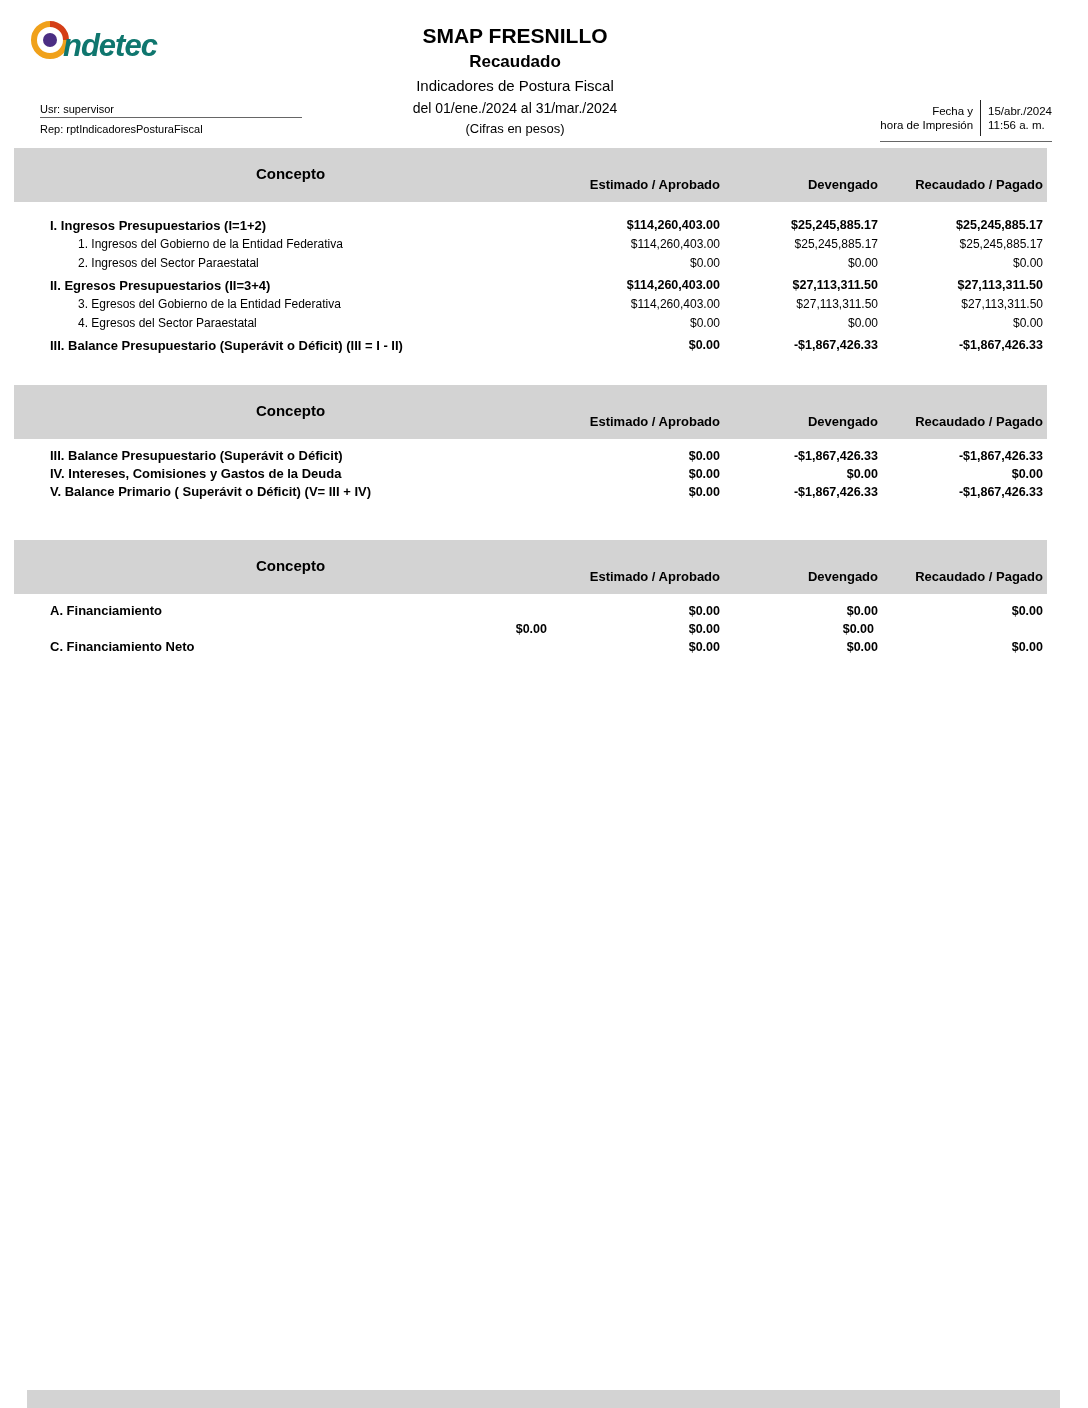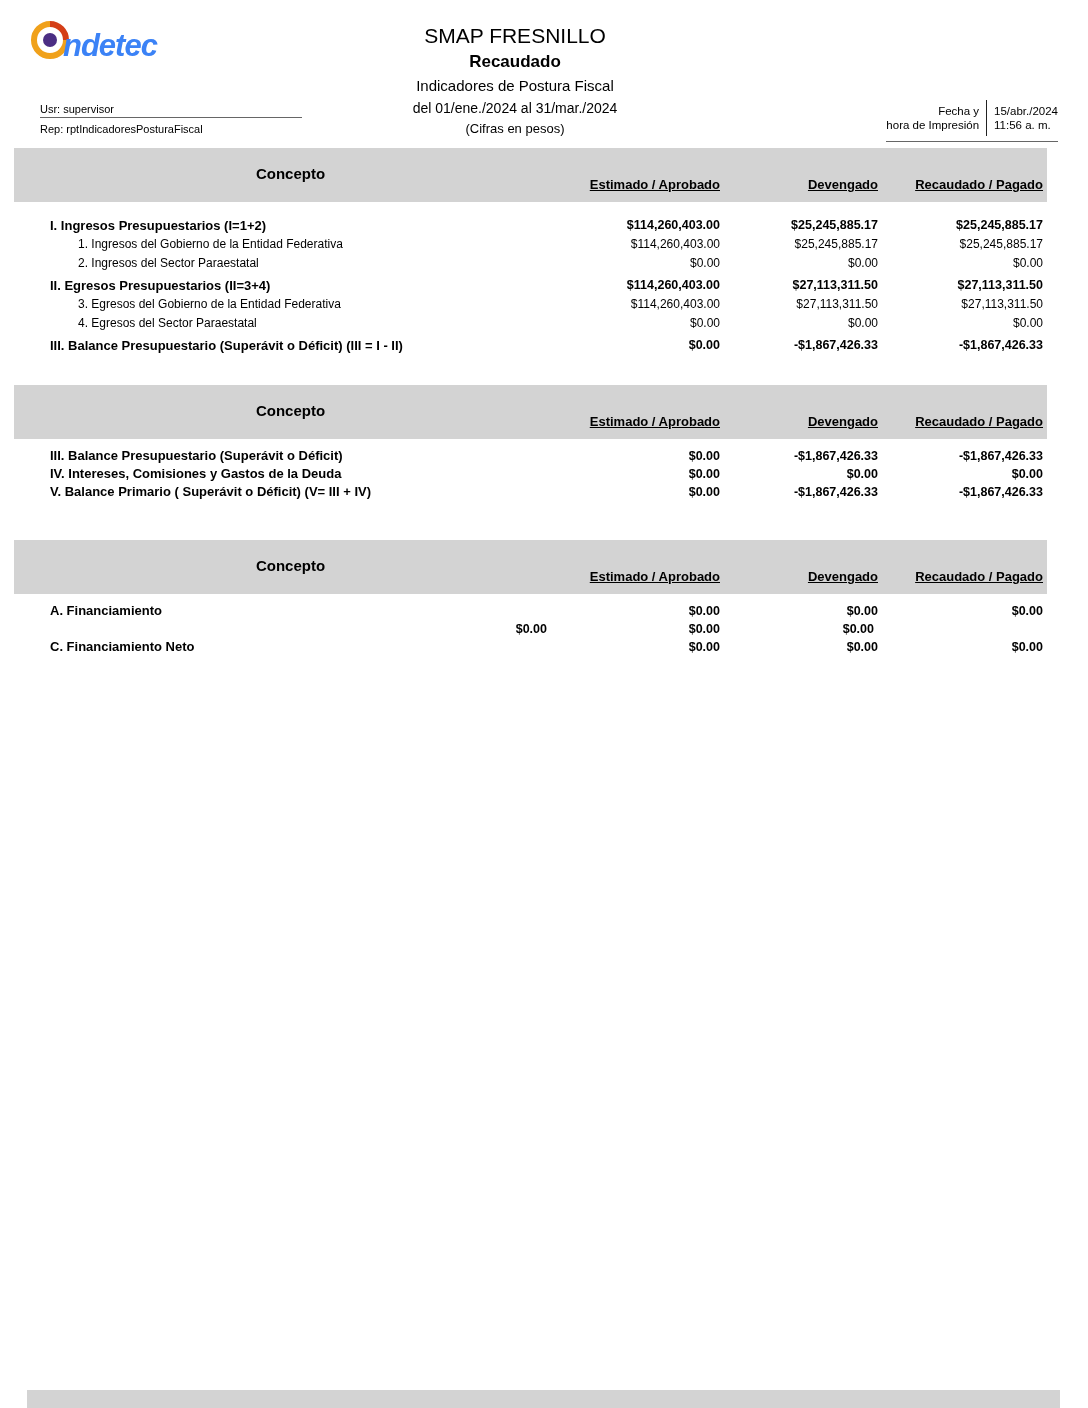--- a/index.html
+++ b/index.html
@@ -3,41 +3,41 @@
 <meta charset="utf-8">
 <style>
   html,body{margin:0;padding:0;}
   body{
     width:1088px;height:1408px;position:relative;overflow:hidden;
     background:#ffffff;color:#000;
     font-family:"Liberation Sans",sans-serif;
   }
   
   .logo{position:absolute;left:30px;top:20px;display:flex;align-items:flex-start;}
-  .logo-word{font-size:31px;font-weight:bold;font-style:italic;color:#3b82f6;letter-spacing:-1px;margin-left:-7px;margin-top:8px;}
+  .logo-word{font-size:31px;font-weight:bold;font-style:italic;color:#0f766e;letter-spacing:-1px;margin-left:-7px;margin-top:8px;}
   .title-block{position:absolute;left:0;top:24px;width:1030px;text-align:center;}
-  .t-main{font-size:21px;font-weight:normal;}
+  .t-main{font-size:21px;font-weight:bold;}
   .t-sub{font-size:17px;font-weight:bold;margin-top:4px;}
   .t-report{font-size:15px;font-weight:normal;margin-top:5px;}
   .t-period{font-size:14px;font-weight:normal;margin-top:6px;}
   .t-units{font-size:13px;margin-top:5px;}
   .user-block{position:absolute;left:40px;top:103px;font-size:11px;width:262px;}
   .user-line1{padding-bottom:2px;border-bottom:1px solid #666;}
   .user-line2{padding-top:5px;}
-  .print-block{position:absolute;right:30px;top:100px;display:flex;align-items:center;font-size:11.5px;padding-bottom:5px;border-bottom:1px solid #666;}
+  .print-block{position:absolute;right:36px;top:100px;display:flex;align-items:center;font-size:11.5px;padding-bottom:5px;border-bottom:1px solid #666;}
   .print-label{text-align:right;line-height:14px;}
   .print-divider{width:1px;height:36px;background:#222;margin:0 7px;}
   .print-values{line-height:14px;}
   
   .section{position:absolute;left:14px;width:1033px;}
   .s1{top:148px;} .s2{top:385px;} .s3{top:540px;}
   .grid{display:grid;grid-template-columns:533px 173px 158px 169px;}
   .sec-header{background:#d3d3d3;height:54px;}
   .h-concepto{font-size:15px;font-weight:bold;text-align:center;align-self:center;padding-left:20px;padding-bottom:4px;}
-  .h-num{font-size:13px;font-weight:bold;text-align:right;align-self:end;padding-bottom:10px;text-decoration:underline;}
+  .h-num{font-size:13px;font-weight:bold;text-align:right;align-self:end;padding-bottom:10px;}
   .h-num:last-child,.c-num:last-child{padding-right:4px;}
   .rows-s1{margin-top:14px;}
   .rows-s2,.rows-s3{margin-top:8px;}
   .rows-s1 .row{line-height:19px;}
   .rows-s2 .row,.rows-s3 .row{line-height:18px;}
   .c-label{padding-left:36px;font-size:13px;}
   .sub .c-label{padding-left:64px;font-size:12px;}
   .c-num{text-align:right;font-size:12px;}
   .bold{font-weight:bold;}
   .bold .c-num{font-size:12.5px;}

